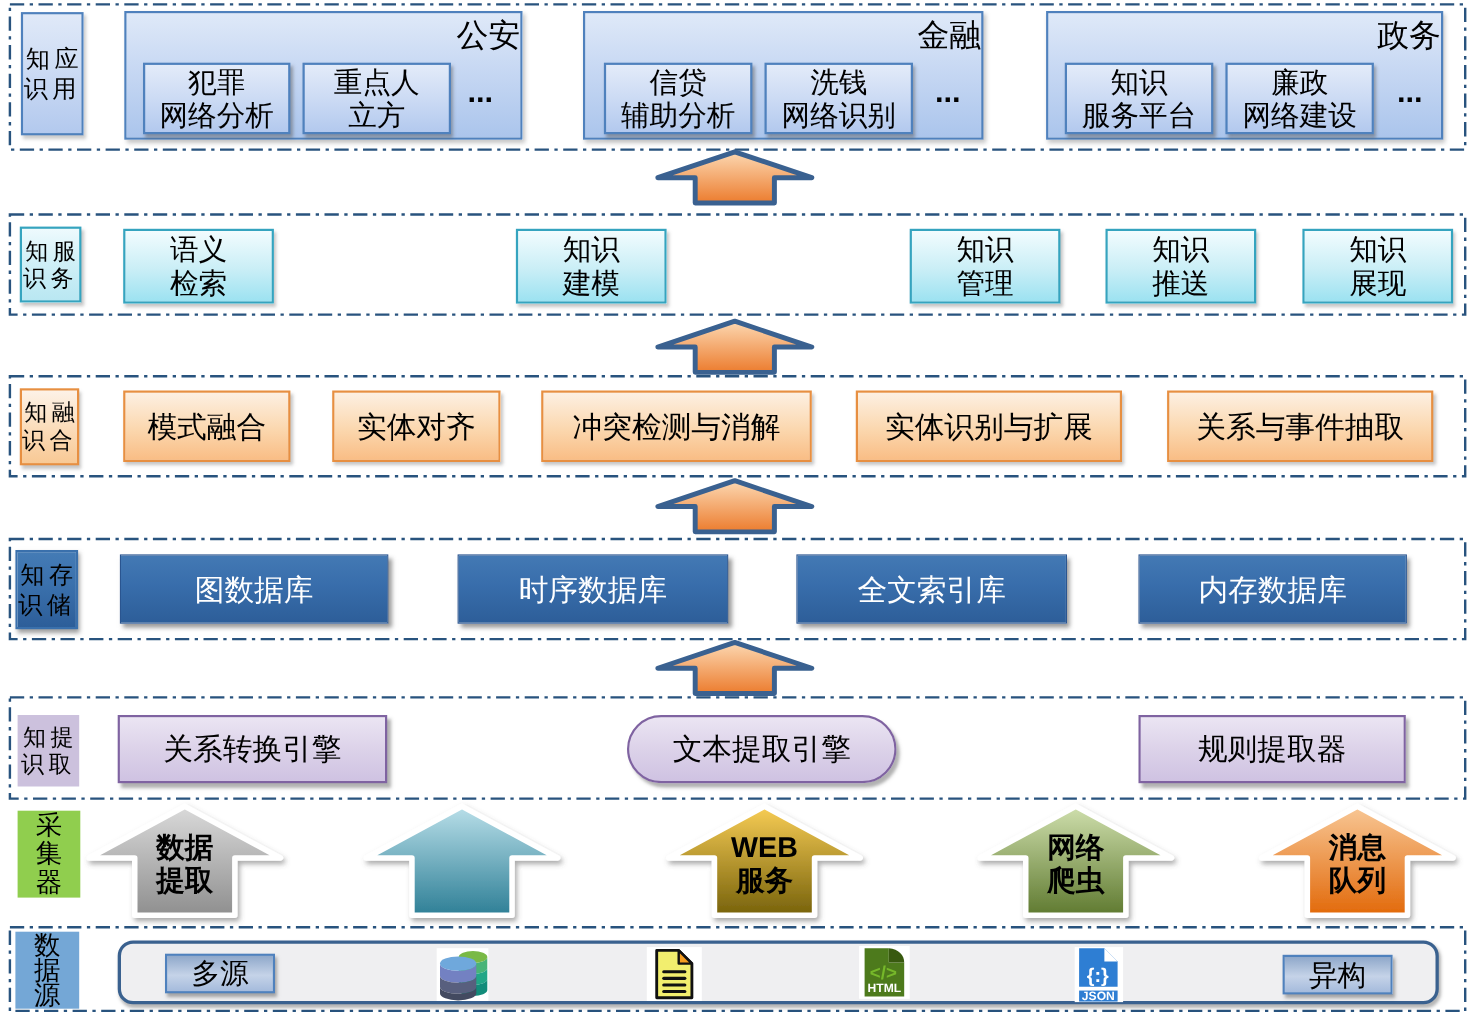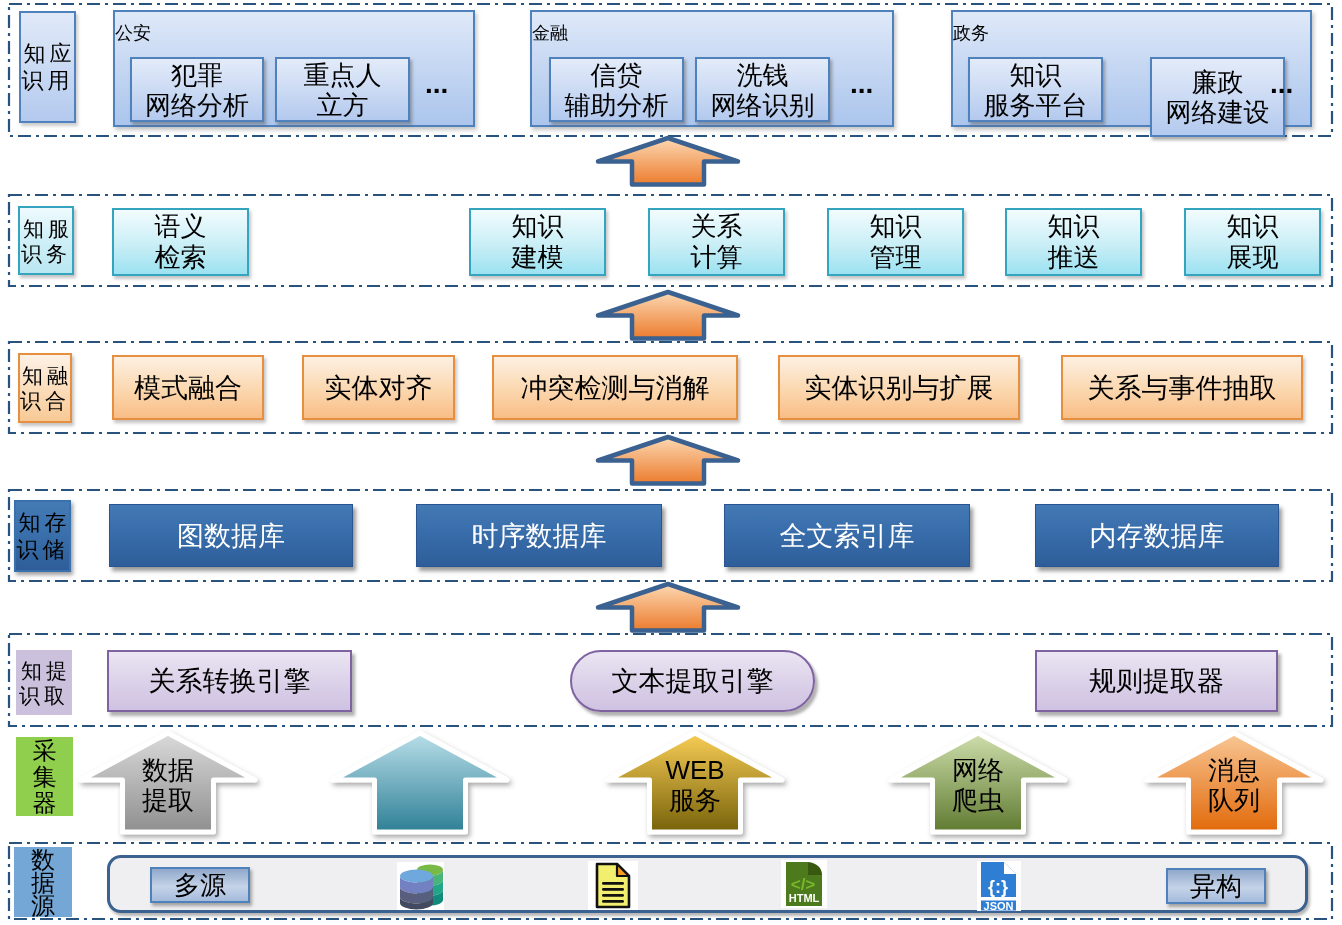--- a/index.html
+++ b/index.html
@@ -12,33 +12,33 @@
   .lbl{font-size:22px;line-height:27px;letter-spacing:4px;text-indent:4px;font-weight:400;word-break:keep-all;}
   .lbl-app{background:linear-gradient(180deg,#e0e9f8 0%,#cddcf4 45%,#b3c9ee 100%);border:2px solid #4f81bd;box-shadow:2px 3px 3px rgba(110,110,110,.35);}
   .lbl-svc{background:linear-gradient(180deg,#eefafd 0%,#d1f0f7 45%,#b9e7f2 100%);border:2px solid #35a4bf;box-shadow:2px 3px 3px rgba(110,110,110,.4);}
   .lbl-fus{background:linear-gradient(180deg,#fdf2e7 0%,#fbddbc 50%,#f8c995 100%);border:2px solid #e78f41;box-shadow:2px 3px 3px rgba(110,110,110,.4);}
   .lbl-sto{background:linear-gradient(180deg,#447bb5 0%,#3a70ac 45%,#2d5e99 100%);border:2px solid #3a70ac;box-shadow:2px 3px 4px rgba(80,80,80,.55);}
   .lbl-ext{background:#ccc1dd;}
   .lbl-col{background:#90ce4e;font-size:24px;line-height:26px;letter-spacing:0;text-indent:0;}
   .lbl-dat{background:#74a7d6;font-size:24px;line-height:23px;letter-spacing:0;text-indent:0;}
   
   .grp{background:linear-gradient(180deg,#dfe9f8 0%,#c7d8f3 45%,#abc5ec 100%);border:2px solid #4f81bd;box-shadow:2px 3px 4px rgba(110,110,110,.4);}
-  .grp-title{font-size:18px;line-height:42px;text-align:left;}
+  .grp-title{font-size:29px;line-height:42px;text-align:right;}
   .sub{background:linear-gradient(180deg,#e3ebf9 0%,#ccdbf4 50%,#b3c9ee 100%);border:2px solid #4f81bd;box-shadow:2px 3px 3px rgba(90,90,90,.5);font-size:26px;line-height:30px;}
   .dots{font-size:28px;font-weight:700;line-height:20px;}
   
   .svc{background:linear-gradient(180deg,#f2fcfe 0%,#c9eef6 55%,#9ce2f1 100%);border:2px solid #35a4bf;box-shadow:2px 3px 3px rgba(110,110,110,.4);font-size:26px;line-height:31px;}
   
   .fus{background:linear-gradient(180deg,#fdf0e2 0%,#fbd7ae 55%,#f9bd85 100%);border:2px solid #e78f41;box-shadow:2px 3px 3px rgba(110,110,110,.4);font-size:27px;}
   
   .sto{background:linear-gradient(180deg,#4379b4 0%,#386dab 45%,#2d5e99 100%);border:1px solid #2a5590;box-shadow:3px 4px 4px rgba(70,70,70,.55);font-size:27px;color:#fff;}
   
   .ext{background:linear-gradient(180deg,#ebe5f3 0%,#dcd2e9 50%,#cfc2e2 100%);border:2px solid #7f63a1;box-shadow:3px 4px 3px rgba(100,100,100,.5);font-size:27px;}
   
-  .colTxt{font-size:26px;line-height:30px;font-weight:400;text-align:center;}
+  .colTxt{font-size:26px;line-height:30px;font-weight:700;text-align:center;}
   
   .dsbar{background:#efeff1;border:3.5px solid #3a618f;border-radius:14px;box-shadow:2px 3px 3px rgba(90,90,90,.45);}
   .tag{background:linear-gradient(180deg,#8fa8ca 0%,#c5d3e8 55%,#a5bbdc 100%);border:2px solid #4f81bd;box-shadow:2px 3px 3px rgba(90,90,90,.5);font-size:26px;line-height:26px;}
   .tile{background:#fff;}
   svg text{font-family:"Liberation Sans",sans-serif;}
 </style>
 </head>
 <body>
 
 <div id="stage">
@@ -117,33 +117,31 @@
 辅助分析</div>
     <div class="abs cbox sub ml" style="left:163px;top:45px;width:135px;height:65px;">洗钱
 网络识别</div>
     <div class="abs dots" style="left:318px;top:62px;">...</div>
   </div>
 
   <div class="abs grp" style="left:951px;top:10px;width:357px;height:113px;">
     <div class="grp-title">政务</div>
     <div class="abs cbox sub ml" style="left:15px;top:45px;width:135px;height:65px;">知识
 服务平台</div>
-    <div class="abs cbox sub ml" style="left:161px;top:45px;width:135px;height:80px;margin-left:36px;">廉政
+    <div class="abs cbox sub ml" style="left:161px;top:45px;width:135px;height:65px;">廉政
 网络建设</div>
     <div class="abs dots" style="left:317px;top:62px;">...</div>
   </div>
 
   <div class="abs cbox lbl lbl-svc ml" style="left:18px;top:206px;width:56px;height:69px;font-size:21px;line-height:25px;">知服
 识务</div>
   <div class="abs cbox svc ml" style="left:112px;top:208px;width:137px;height:68px;">语义
 检索</div>
   <div class="abs cbox svc ml" style="left:469px;top:208px;width:137px;height:68px;">知识
 建模</div>
-  <div class="abs cbox svc ml" style="left:648px;top:208px;width:137px;height:68px;">关系
-计算</div>
   <div class="abs cbox svc ml" style="left:827px;top:208px;width:137px;height:68px;">知识
 管理</div>
   <div class="abs cbox svc ml" style="left:1005px;top:208px;width:137px;height:68px;">知识
 推送</div>
   <div class="abs cbox svc ml" style="left:1184px;top:208px;width:137px;height:68px;">知识
 展现</div>
 
   <div class="abs cbox lbl lbl-fus ml" style="left:18px;top:353px;width:54px;height:70px;font-size:21px;line-height:25px;">知融
 识合</div>
   <div class="abs cbox fus" style="left:112px;top:355px;width:152px;height:65px;">模式融合</div>

